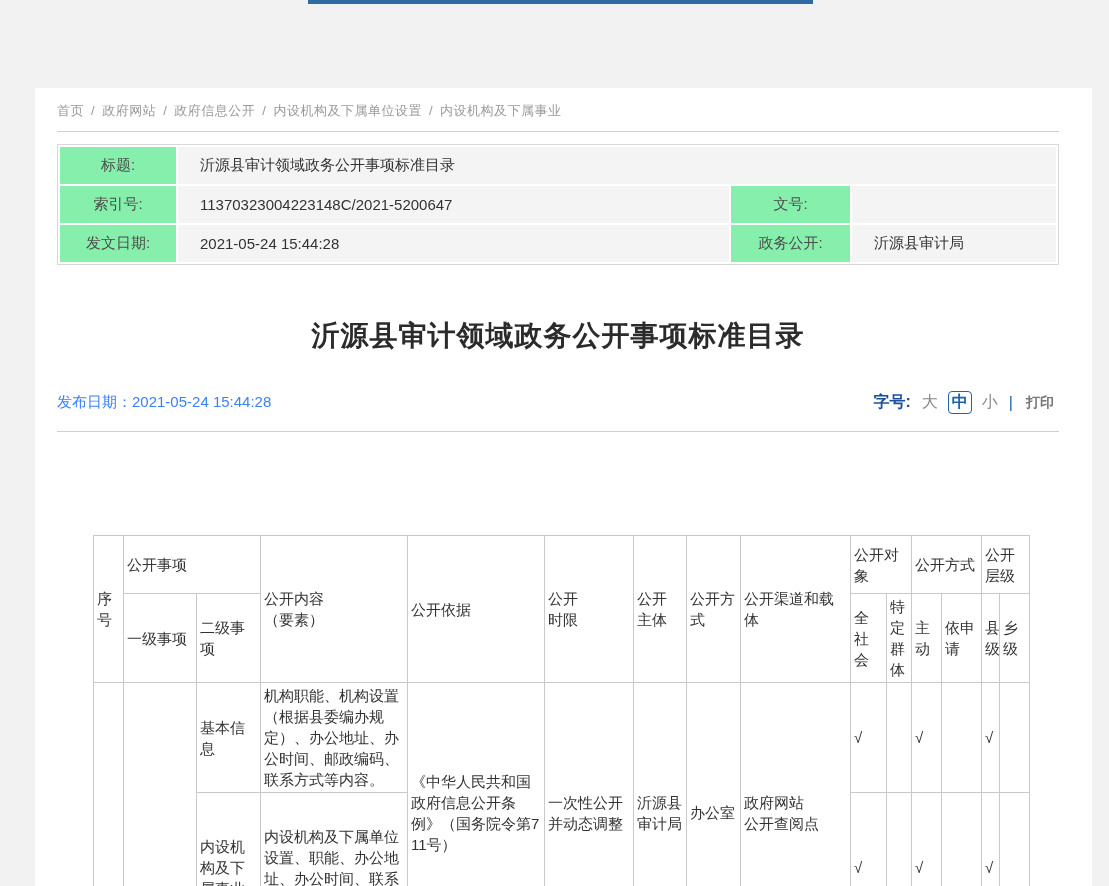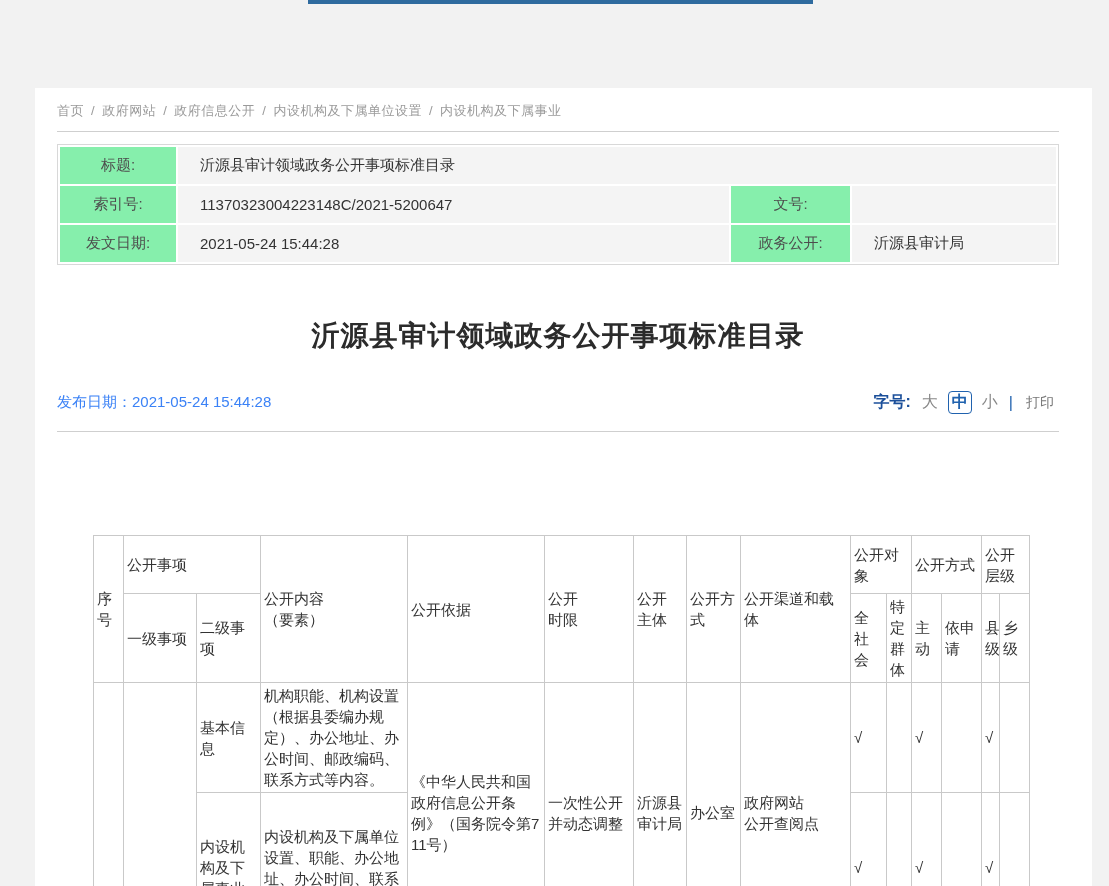--- a/index.html
+++ b/index.html
@@ -41,21 +41,21 @@
   }
   .pub-date { color: #3b82f6; }
   .fs-controls { font-size: 16px; color: #888; display: flex; align-items: center; }
   .fs-controls .fs-label { color: #1b4f9a; margin-right: 6px; font-weight: 700; }
   .fs-controls a { color: #888; text-decoration: none; cursor: pointer; margin: 0 5px; }
   .fs-controls a.active {
     color: #2062ae; border: 1px solid #2062ae; border-radius: 4px;
     padding: 0 3px; font-weight: 700;
   }
   .fs-controls .divider { color: #2062ae; margin: 0 8px 0 6px; }
-  .fs-controls a.print { color: #777; font-size: 14px; }
+  .fs-controls a.print { color: #777; font-size: 14px; font-weight: bold; }
   .rule2 { margin-top: 17px; }
   
   table.catalog {
     margin-top: 103px; margin-left: 36px;
     border-collapse: collapse; table-layout: fixed; width: 936px;
     font-size: 15px; color: #333;
   }
   table.catalog td {
     border: 1px solid #c9c9c9; vertical-align: middle; text-align: left;
     padding: 2px 3px; line-height: 21px; word-break: break-all; white-space: pre-line;

